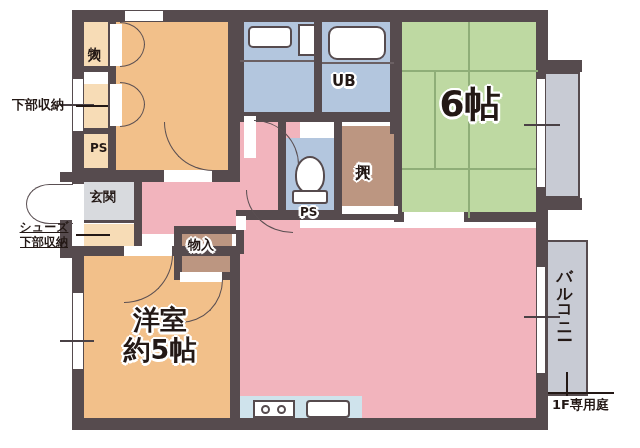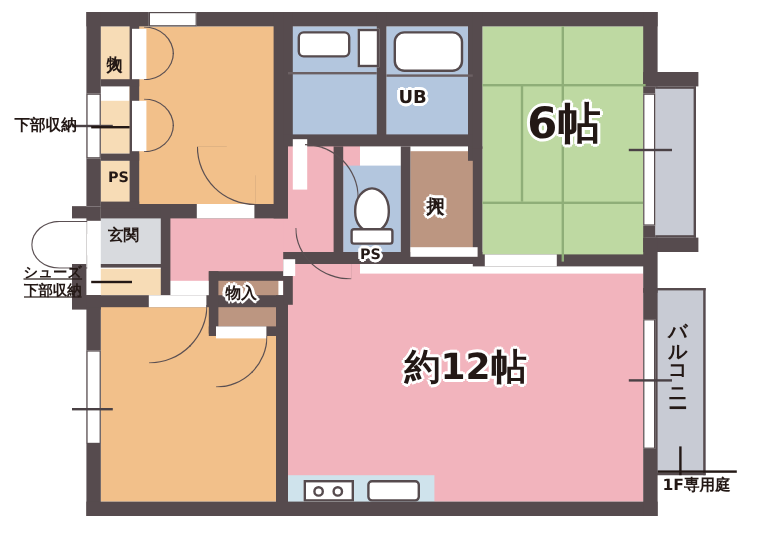--- a/index.html
+++ b/index.html
@@ -226,23 +226,26 @@
   <div class="abs" style="left:546px;top:72px;width:34px;height:126px;border:2px solid #564b4e;
               border-left:none;background:transparent;"></div>
   <div class="abs" style="left:546px;top:240px;width:42px;height:156px;border:2px solid #564b4e;
               border-left:none;background:transparent;"></div>
 
 
   <div class="roomname halo" style="left:418px;top:84px;width:104px;font-size:27px;">
     <span class="l2" style="font-size:36px;">6帖</span>
   </div>
 
+  <div class="roomname halo" style="left:92px;top:305px;width:136px;font-size:27px;">
+    <span class="l1">洋室</span>
+    <span class="l2" style="font-size:27px;">約5帖</span>
+  </div>
 
   <div class="roomname halo" style="left:300px;top:290px;width:176px;font-size:30px;">
-    <span class="l2" style="font-size:30px;">約12帖</span>
   </div>
 
   <div class="lbl small" style="left:88px;top:26px;width:22px;line-height:1.0;">
     <span class="vert">物入</span>
   </div>
 
   <div class="lbl med" style="left:332px;top:74px;">
     <span class="halo">UB</span>
   </div>
 

